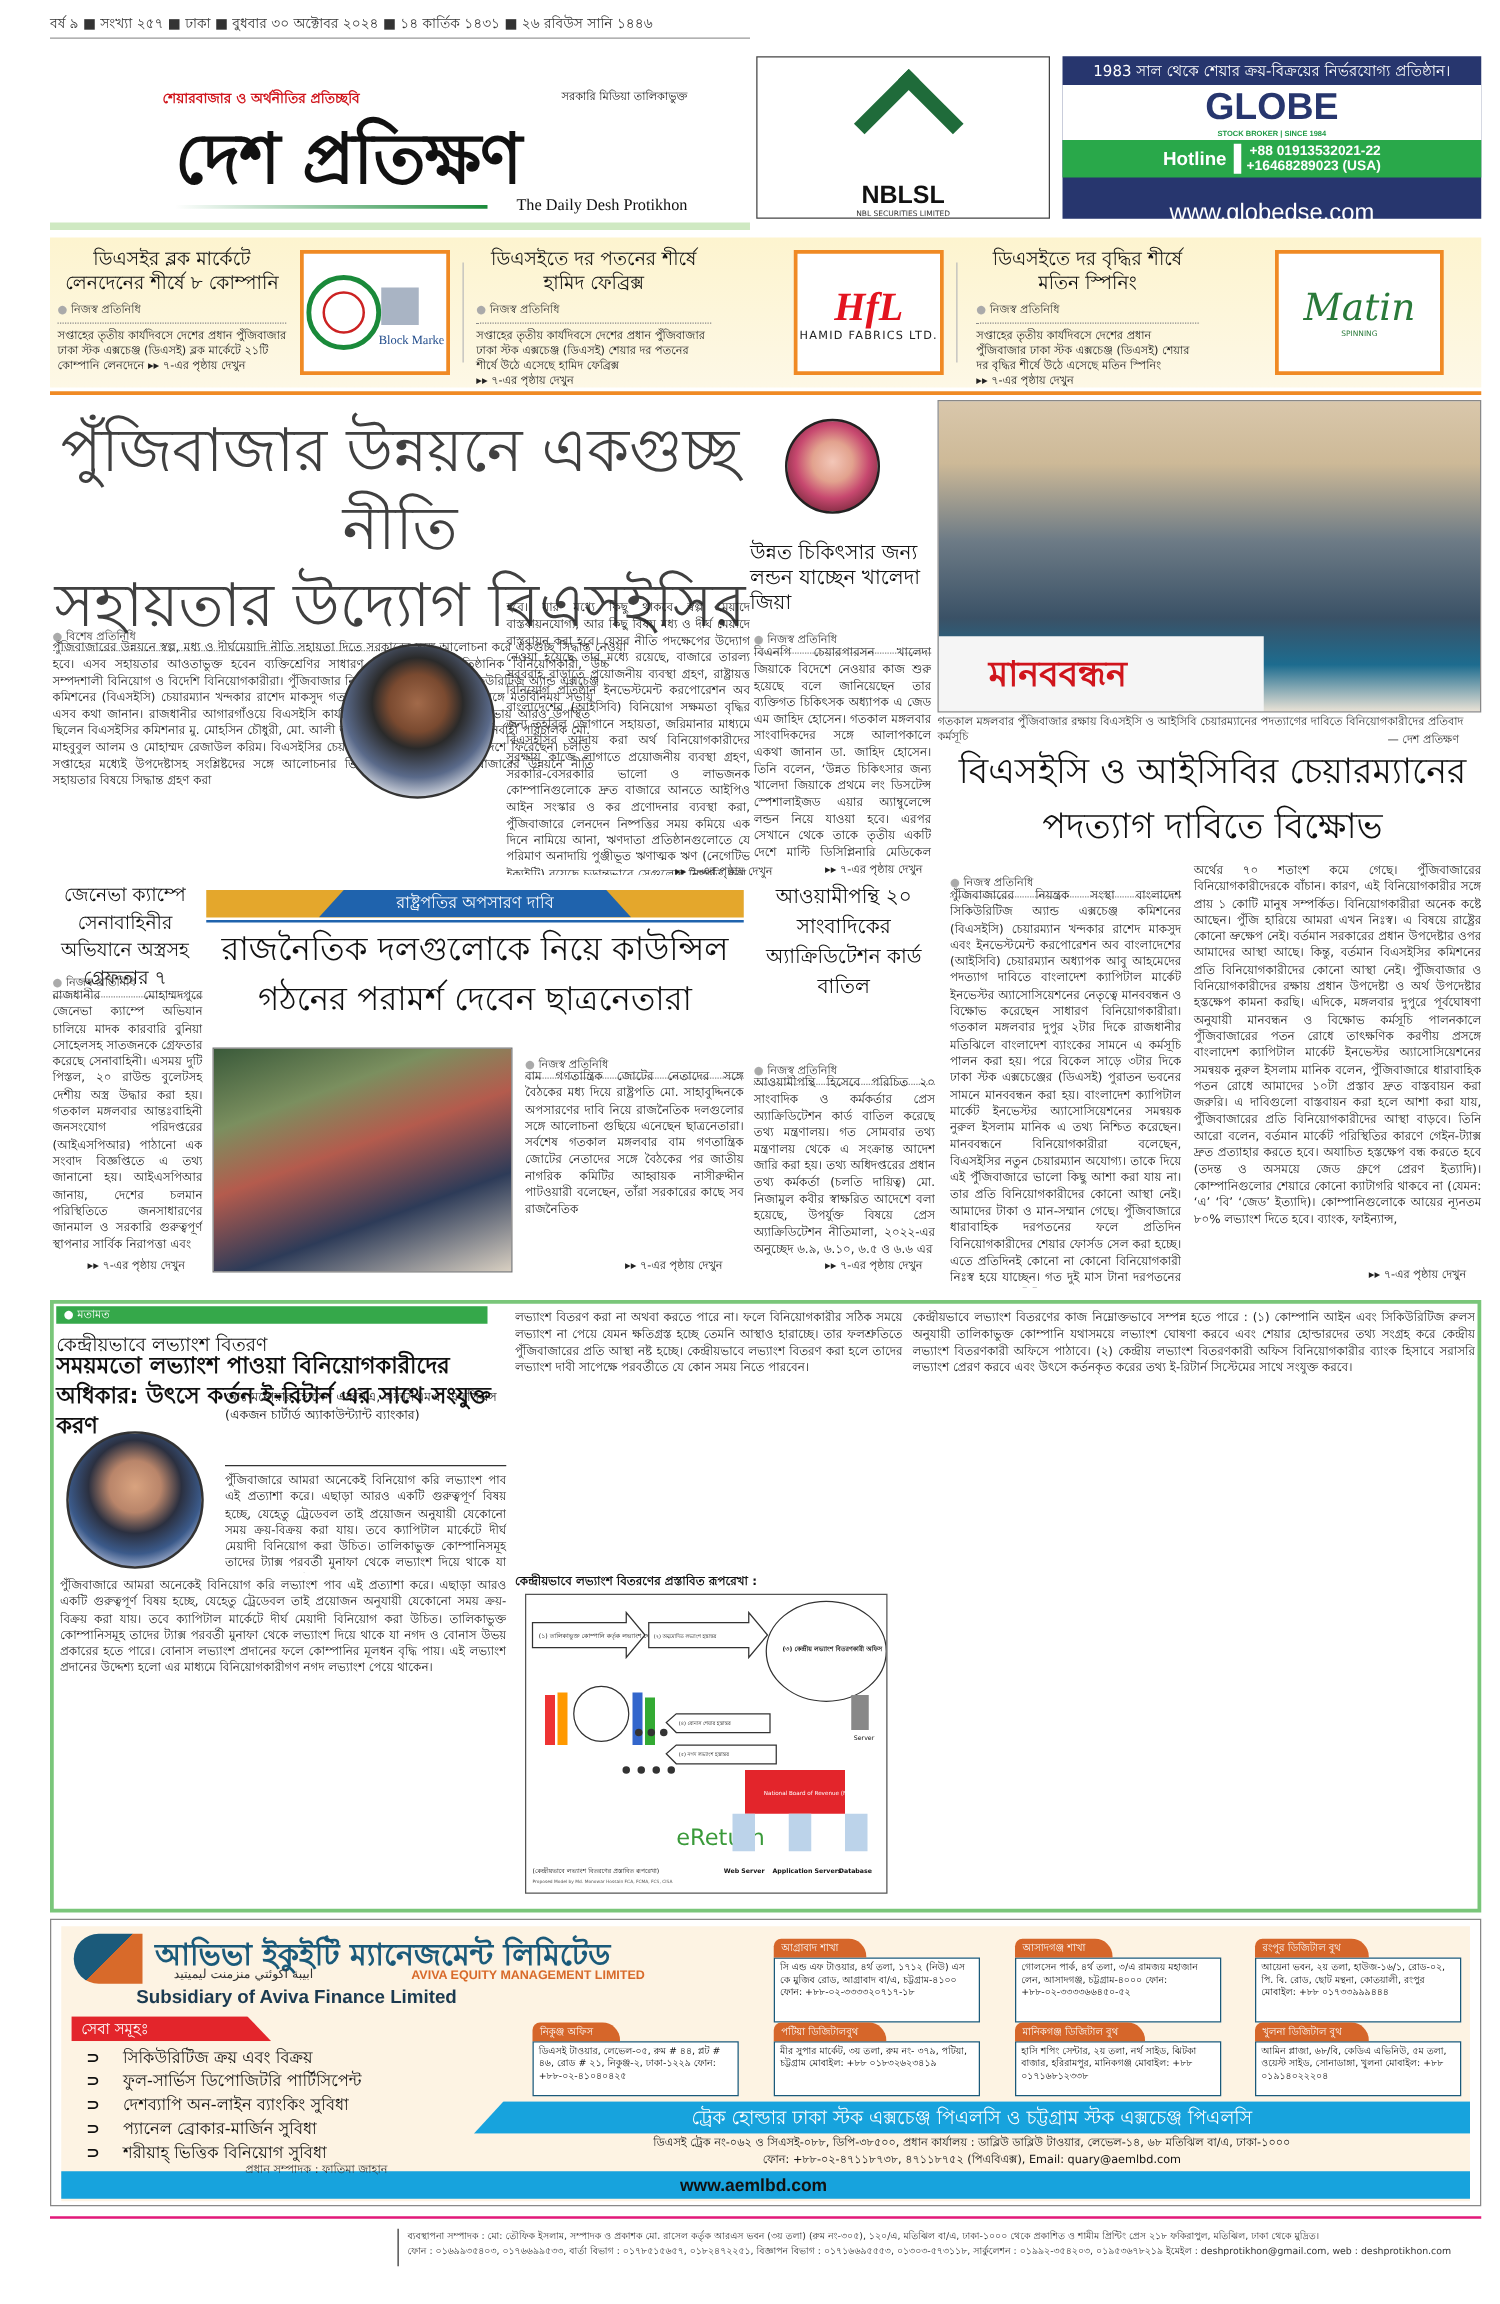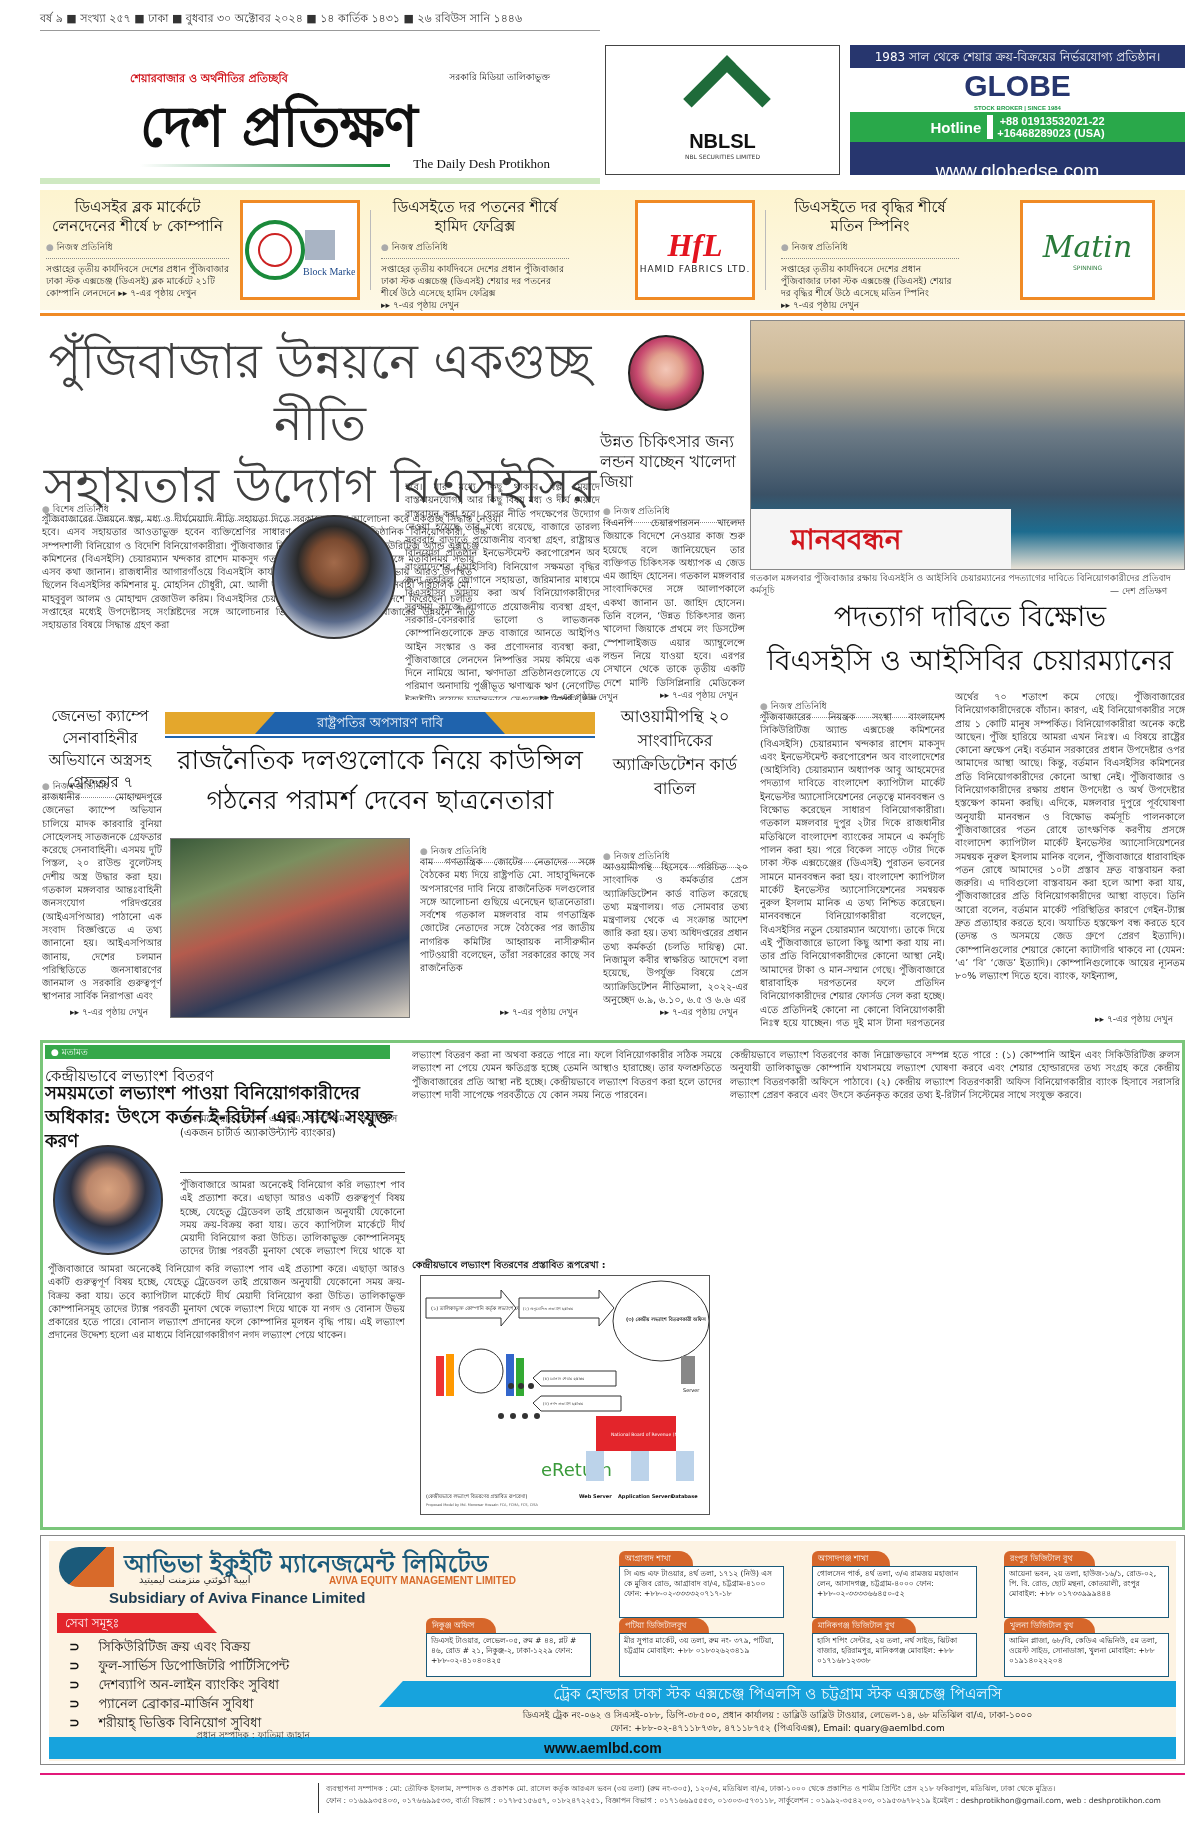--- a/index.html
+++ b/index.html
@@ -10,21 +10,21 @@
 .masthead{left:130px;top:70px;width:420px;height:110px}
 .mast-tag{position:absolute;left:0;top:0;font-size:11px;color:#d0151c;font-weight:bold}
 .mast-gov{position:absolute;right:0;top:0;font-size:9px;color:#111}
 .mast-title{position:absolute;left:10px;top:14px;font-size:56px;font-weight:bold;color:#111;font-family:"DejaVu Serif",serif;letter-spacing:-1px}
 .mast-en{position:absolute;right:0;top:86px;font-size:13px;font-family:"Liberation Serif",serif;color:#111}
 .mast-bar{position:absolute;left:10px;top:94px;width:250px;height:3px;background:linear-gradient(90deg,#fff,#1a8a3a)}
 .green-rule{left:40px;top:178px;width:560px;height:6px;background:#cfe9c2}
 .ad-nbl{left:605px;top:45px;width:235px;height:130px;border:1px solid #444;background:#fff;text-align:center}
 .ad-nbl .roof{margin:10px auto 0;width:70px;height:70px;position:relative}
 .ad-nbl .roof:before{content:"";position:absolute;left:8px;top:12px;width:50px;height:50px;border-left:12px solid #1f6b3a;border-top:12px solid #1f6b3a;transform:rotate(45deg)}
-.ad-nbl .name{font-size:20px;font-weight:bold;color:#111;font-family:"Liberation Sans",sans-serif;margin-top:4px}
+.ad-nbl .name{font-size:20px;font-weight:bold;color:#111;font-family:"Liberation Sans",sans-serif;margin-top:19px}
 .ad-nbl .sub{font-size:6px;color:#333}
 .ad-globe{left:850px;top:45px;width:335px;height:130px;background:#27366e;color:#fff;text-align:center}
 .ad-globe .top{font-size:12px;padding-top:5px;line-height:14px}
 .ad-globe .mid{background:#fff;height:44px;margin-top:4px;color:#27366e;font-size:30px;font-weight:bold;font-family:"Liberation Sans",sans-serif;line-height:36px;position:relative}
 .ad-globe .mid small{position:absolute;left:0;right:0;bottom:0;font-size:6px;color:#1f9a46;line-height:8px}
 .ad-globe .hot{background:#29a84a;height:30px;display:flex;align-items:center;justify-content:center;gap:6px;font-family:"Liberation Sans",sans-serif;font-weight:bold}
 .ad-globe .hot .lbl{font-size:15px}
 .ad-globe .hot .nums{font-size:11px;line-height:12px;text-align:right;border-left:6px solid #ffffff;padding-left:4px}
 .ad-globe .web{font-size:19px;font-family:Liberation Sans, sans-serif;padding-top:18px}
 .teaser-band{left:40px;top:190px;width:1145px;height:120px;background:linear-gradient(#fdf4cf,#fdf8e6)}
@@ -176,22 +176,22 @@
 
 <div class="abs dse-photo">
   <div class="dse-banner">
       <span>মানববন্ধন</span>
     </div>
 </div>
 <div class="abs caption">গতকাল মঙ্গলবার পুঁজিবাজার রক্ষায় বিএসইসি ও আইসিবি চেয়ারম্যানের পদত্যাগের দাবিতে বিনিয়োগকারীদের প্রতিবাদ কর্মসূচি</div>
 <div class="abs credit">— <span>দেশ প্রতিক্ষণ</span></div>
 
 <div class="abs bsec-head">
+  <div>বিএসইসি ও আইসিবির চেয়ারম্যানের</div>
   <div>পদত্যাগ দাবিতে বিক্ষোভ</div>
-  <div>বিএসইসি ও আইসিবির চেয়ারম্যানের</div>
 </div>
 <div class="abs" style="left:760px;top:695px;width:185px">
     <div class="byline">নিজস্ব প্রতিনিধি</div>
   </div>
 <div class="abs text" style="left:760px;top:710px;width:185px;height:320px;overflow:hidden">পুঁজিবাজারের নিয়ন্ত্রক সংস্থা বাংলাদেশ সিকিউরিটিজ অ্যান্ড এক্সচেঞ্জ কমিশনের (বিএসইসি) চেয়ারম্যান খন্দকার রাশেদ মাকসুদ এবং ইনভেস্টমেন্ট করপোরেশন অব বাংলাদেশের (আইসিবি) চেয়ারম্যান অধ্যাপক আবু আহমেদের পদত্যাগ দাবিতে বাংলাদেশ ক্যাপিটাল মার্কেট ইনভেস্টর অ্যাসোসিয়েশনের নেতৃত্বে মানববন্ধন ও বিক্ষোভ করেছেন সাধারণ বিনিয়োগকারীরা। গতকাল মঙ্গলবার দুপুর ২টার দিকে রাজধানীর মতিঝিলে বাংলাদেশ ব্যাংকের সামনে এ কর্মসূচি পালন করা হয়। পরে বিকেল সাড়ে ৩টার দিকে ঢাকা স্টক এক্সচেঞ্জের (ডিএসই) পুরাতন ভবনের সামনে মানববন্ধন করা হয়। বাংলাদেশ ক্যাপিটাল মার্কেট ইনভেস্টর অ্যাসোসিয়েশনের সমন্বয়ক নুরুল ইসলাম মানিক এ তথ্য নিশ্চিত করেছেন। মানববন্ধনে বিনিয়োগকারীরা বলেছেন, বিএসইসির নতুন চেয়ারম্যান অযোগ্য। তাকে দিয়ে এই পুঁজিবাজারে ভালো কিছু আশা করা যায় না। তার প্রতি বিনিয়োগকারীদের কোনো আস্থা নেই। আমাদের টাকা ও মান-সম্মান গেছে। পুঁজিবাজারে ধারাবাহিক দরপতনের ফলে প্রতিদিন বিনিয়োগকারীদের শেয়ার ফোর্সড সেল করা হচ্ছে। এতে প্রতিদিনই কোনো না কোনো বিনিয়োগকারী নিঃস্ব হয়ে যাচ্ছেন। গত দুই মাস টানা দরপতনের ফলে আমাদের বিনিয়োগকৃত</div>
 <div class="abs text" style="left:955px;top:690px;width:230px;height:322px;overflow:hidden">অর্থের ৭০ শতাংশ কমে গেছে। পুঁজিবাজারের বিনিয়োগকারীদেরকে বাঁচান। কারণ, এই বিনিয়োগকারীর সঙ্গে প্রায় ১ কোটি মানুষ সম্পর্কিত। বিনিয়োগকারীরা অনেক কষ্টে আছেন। পুঁজি হারিয়ে আমরা এখন নিঃস্ব। এ বিষয়ে রাষ্ট্রের কোনো ভ্রুক্ষেপ নেই। বর্তমান সরকারের প্রধান উপদেষ্টার ওপর আমাদের আস্থা আছে। কিন্তু, বর্তমান বিএসইসির কমিশনের প্রতি বিনিয়োগকারীদের কোনো আস্থা নেই। পুঁজিবাজার ও বিনিয়োগকারীদের রক্ষায় প্রধান উপদেষ্টা ও অর্থ উপদেষ্টার হস্তক্ষেপ কামনা করছি। এদিকে, মঙ্গলবার দুপুরে পূর্বঘোষণা অনুযায়ী মানবন্ধন ও বিক্ষোভ কর্মসূচি পালনকালে পুঁজিবাজারের পতন রোধে তাৎক্ষণিক করণীয় প্রসঙ্গে বাংলাদেশ ক্যাপিটাল মার্কেট ইনভেস্টর অ্যাসোসিয়েশনের সমন্বয়ক নুরুল ইসলাম মানিক বলেন, পুঁজিবাজারে ধারাবাহিক পতন রোধে আমাদের ১০টা প্রস্তাব দ্রুত বাস্তবায়ন করা জরুরি। এ দাবিগুলো বাস্তবায়ন করা হলে আশা করা যায়, পুঁজিবাজারের প্রতি বিনিয়োগকারীদের আস্থা বাড়বে। তিনি আরো বলেন, বর্তমান মার্কেট পরিস্থিতির কারণে গেইন-ট্যাক্স দ্রুত প্রত্যাহার করতে হবে। অযাচিত হস্তক্ষেপ বন্ধ করতে হবে (তদন্ত ও অসময়ে জেড গ্রুপে প্রেরণ ইত্যাদি)। কোম্পানিগুলোর শেয়ারে কোনো ক্যাটাগরি থাকবে না (যেমন: ‘এ’ ‘বি’ ‘জেড’ ইত্যাদি)। কোম্পানিগুলোকে আয়ের ন্যূনতম ৮০% লভ্যাংশ দিতে হবে। ব্যাংক, ফাইন্যান্স,</div>
 <div class="abs" style="left:1095px;top:1012px;font-size:9px"><span class="more">৭-এর পৃষ্ঠায় দেখুন</span></div>
 
 <div class="abs geneva-head">জেনেভা ক্যাম্পে সেনাবাহিনীর অভিযানে অস্ত্রসহ গ্রেফতার ৭</div>
 <div class="abs" style="left:42px;top:775px;width:120px">

